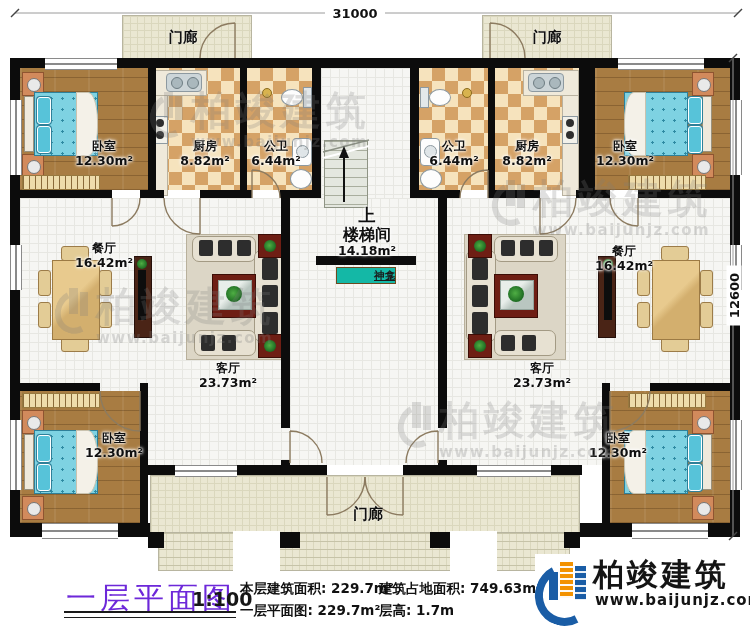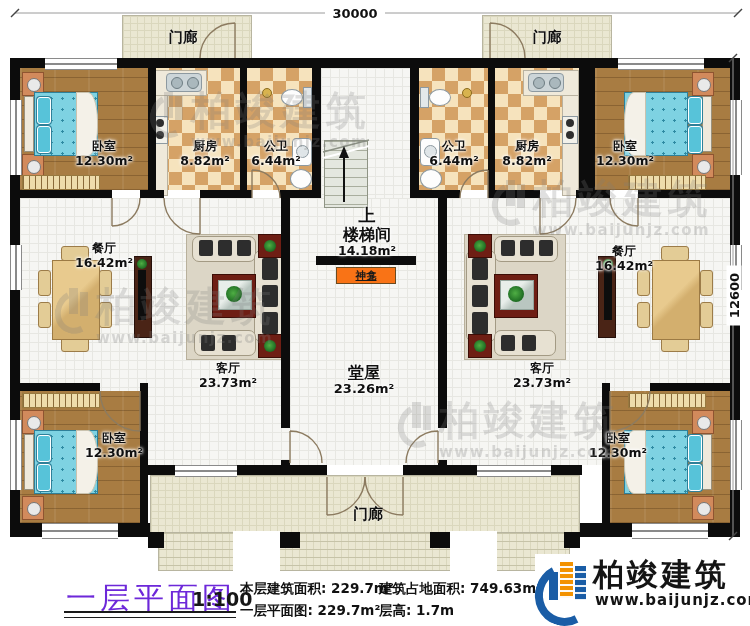--- a/index.html
+++ b/index.html
@@ -54,22 +54,22 @@
            border-top-color:transparent;border-right-color:transparent;transform:rotate(18deg);}
   .wm-g .b{position:absolute;left:14px;top:2px;width:9px;height:26px;background:#7d7d7d;}
   .wm-g .c{position:absolute;left:25px;top:6px;width:8px;height:24px;background:#7d7d7d;}
   .dimlabel{position:absolute;font-size:13px;font-weight:bold;color:#111;background:#fff;text-align:center;}
   .stairs{position:absolute;background-color:#e4e7df;border:1px solid #8f9485;box-sizing:border-box;
           background-image:repeating-linear-gradient(to bottom,#a9ae9e 0 1px,transparent 1px 9px);}
   .steps{position:absolute;background-color:#eae7d2;
          background-image:repeating-linear-gradient(to bottom,#c6c3a8 0 1px,transparent 1px 8px),
                           linear-gradient(90deg,#dad7bd 1px,transparent 1px);background-size:auto,7px 7px;
          border:1px solid #b8b5a0;box-sizing:border-box;}
-  .shrinebox{position:absolute;background:#f97316;border:1.5px solid #6b4a1f;box-sizing:border-box;
-          text-align:center;font-size:10.5px;font-weight:bold;color:#1a1a1a;line-height:14px;text-decoration:underline;}
+  .shrinebox{position:absolute;background:#14b8a6;border:1.5px solid #6b4a1f;box-sizing:border-box;
+          text-align:right;font-size:10.5px;font-weight:bold;color:#1a1a1a;line-height:14px;text-decoration:underline;}
   .tvcab{position:absolute;background:#4a2416;border:1px solid #26100a;box-sizing:border-box;}
   .glass{position:absolute;background:linear-gradient(135deg,#e8eeea 40%,#b9c6c0 60%);border:1px solid #93a39b;}
   .logo-name{position:absolute;font-size:31px;font-weight:bold;color:#141414;letter-spacing:3px;}
   .logo-site{position:absolute;font-size:15px;font-weight:bold;color:#141414;letter-spacing:1px;}
   .title{position:absolute;font-size:30px;font-weight:normal;color:#6d28d9;letter-spacing:4px;}
   .underline2{position:absolute;border-top:2px solid #1a1a1a;border-bottom:1px solid #1a1a1a;height:4px;}
   .scale{position:absolute;font-size:19px;font-weight:bold;color:#161616;}
 </style>
 </head>
 <body>
@@ -335,21 +335,21 @@
       <line x1="733" y1="58" x2="733" y2="536"></line>
     </g>
     <g stroke="#444" stroke-width="1.5">
       <line x1="11" y1="17" x2="19" y2="9"></line>
       <line x1="734" y1="17" x2="742" y2="9"></line>
       <line x1="729" y1="62" x2="737" y2="54"></line>
       <line x1="729" y1="540" x2="737" y2="532"></line>
     </g>
   </svg>
 
-  <div class="dimlabel" style="left:325px;top:6px;width:60px;">30000</div>
+  <div class="dimlabel" style="left:325px;top:6px;width:60px;">31000</div>
   <div class="dimlabel" style="left:704px;top:288px;width:60px;transform:rotate(-90deg);">12600</div>
 
   <div class="plabel" style="left:146px;top:28px;width:74px;">门廊</div>
   <div class="plabel" style="left:510px;top:28px;width:74px;">门廊</div>
   <div class="plabel" style="left:331px;top:505px;width:74px;font-size:15px;">门廊</div>
 
   <div class="label" style="left:56px;top:140px;width:96px;">
     <div class="rn">卧室</div>
     <div class="ra">12.30m²</div>
   </div>
@@ -386,24 +386,20 @@
     <div class="rn">餐厅</div>
     <div class="ra">16.42m²</div>
   </div>
   <div class="label" style="left:180px;top:362px;width:96px;">
     <div class="rn">客厅</div>
     <div class="ra">23.73m²</div>
   </div>
   <div class="label" style="left:494px;top:362px;width:96px;">
     <div class="rn">客厅</div>
     <div class="ra">23.73m²</div>
-  </div>
-  <div class="label" style="left:316px;top:364px;width:96px;">
-    <div class="rn" style="font-size:16px;">堂屋</div>
-    <div class="ra" style="font-size:13px;">23.26m²</div>
   </div>
   <div class="label" style="left:66px;top:432px;width:96px;">
     <div class="rn">卧室</div>
     <div class="ra">12.30m²</div>
   </div>
   <div class="label" style="left:570px;top:432px;width:96px;">
     <div class="rn">卧室</div>
     <div class="ra">12.30m²</div>
   </div>
 

